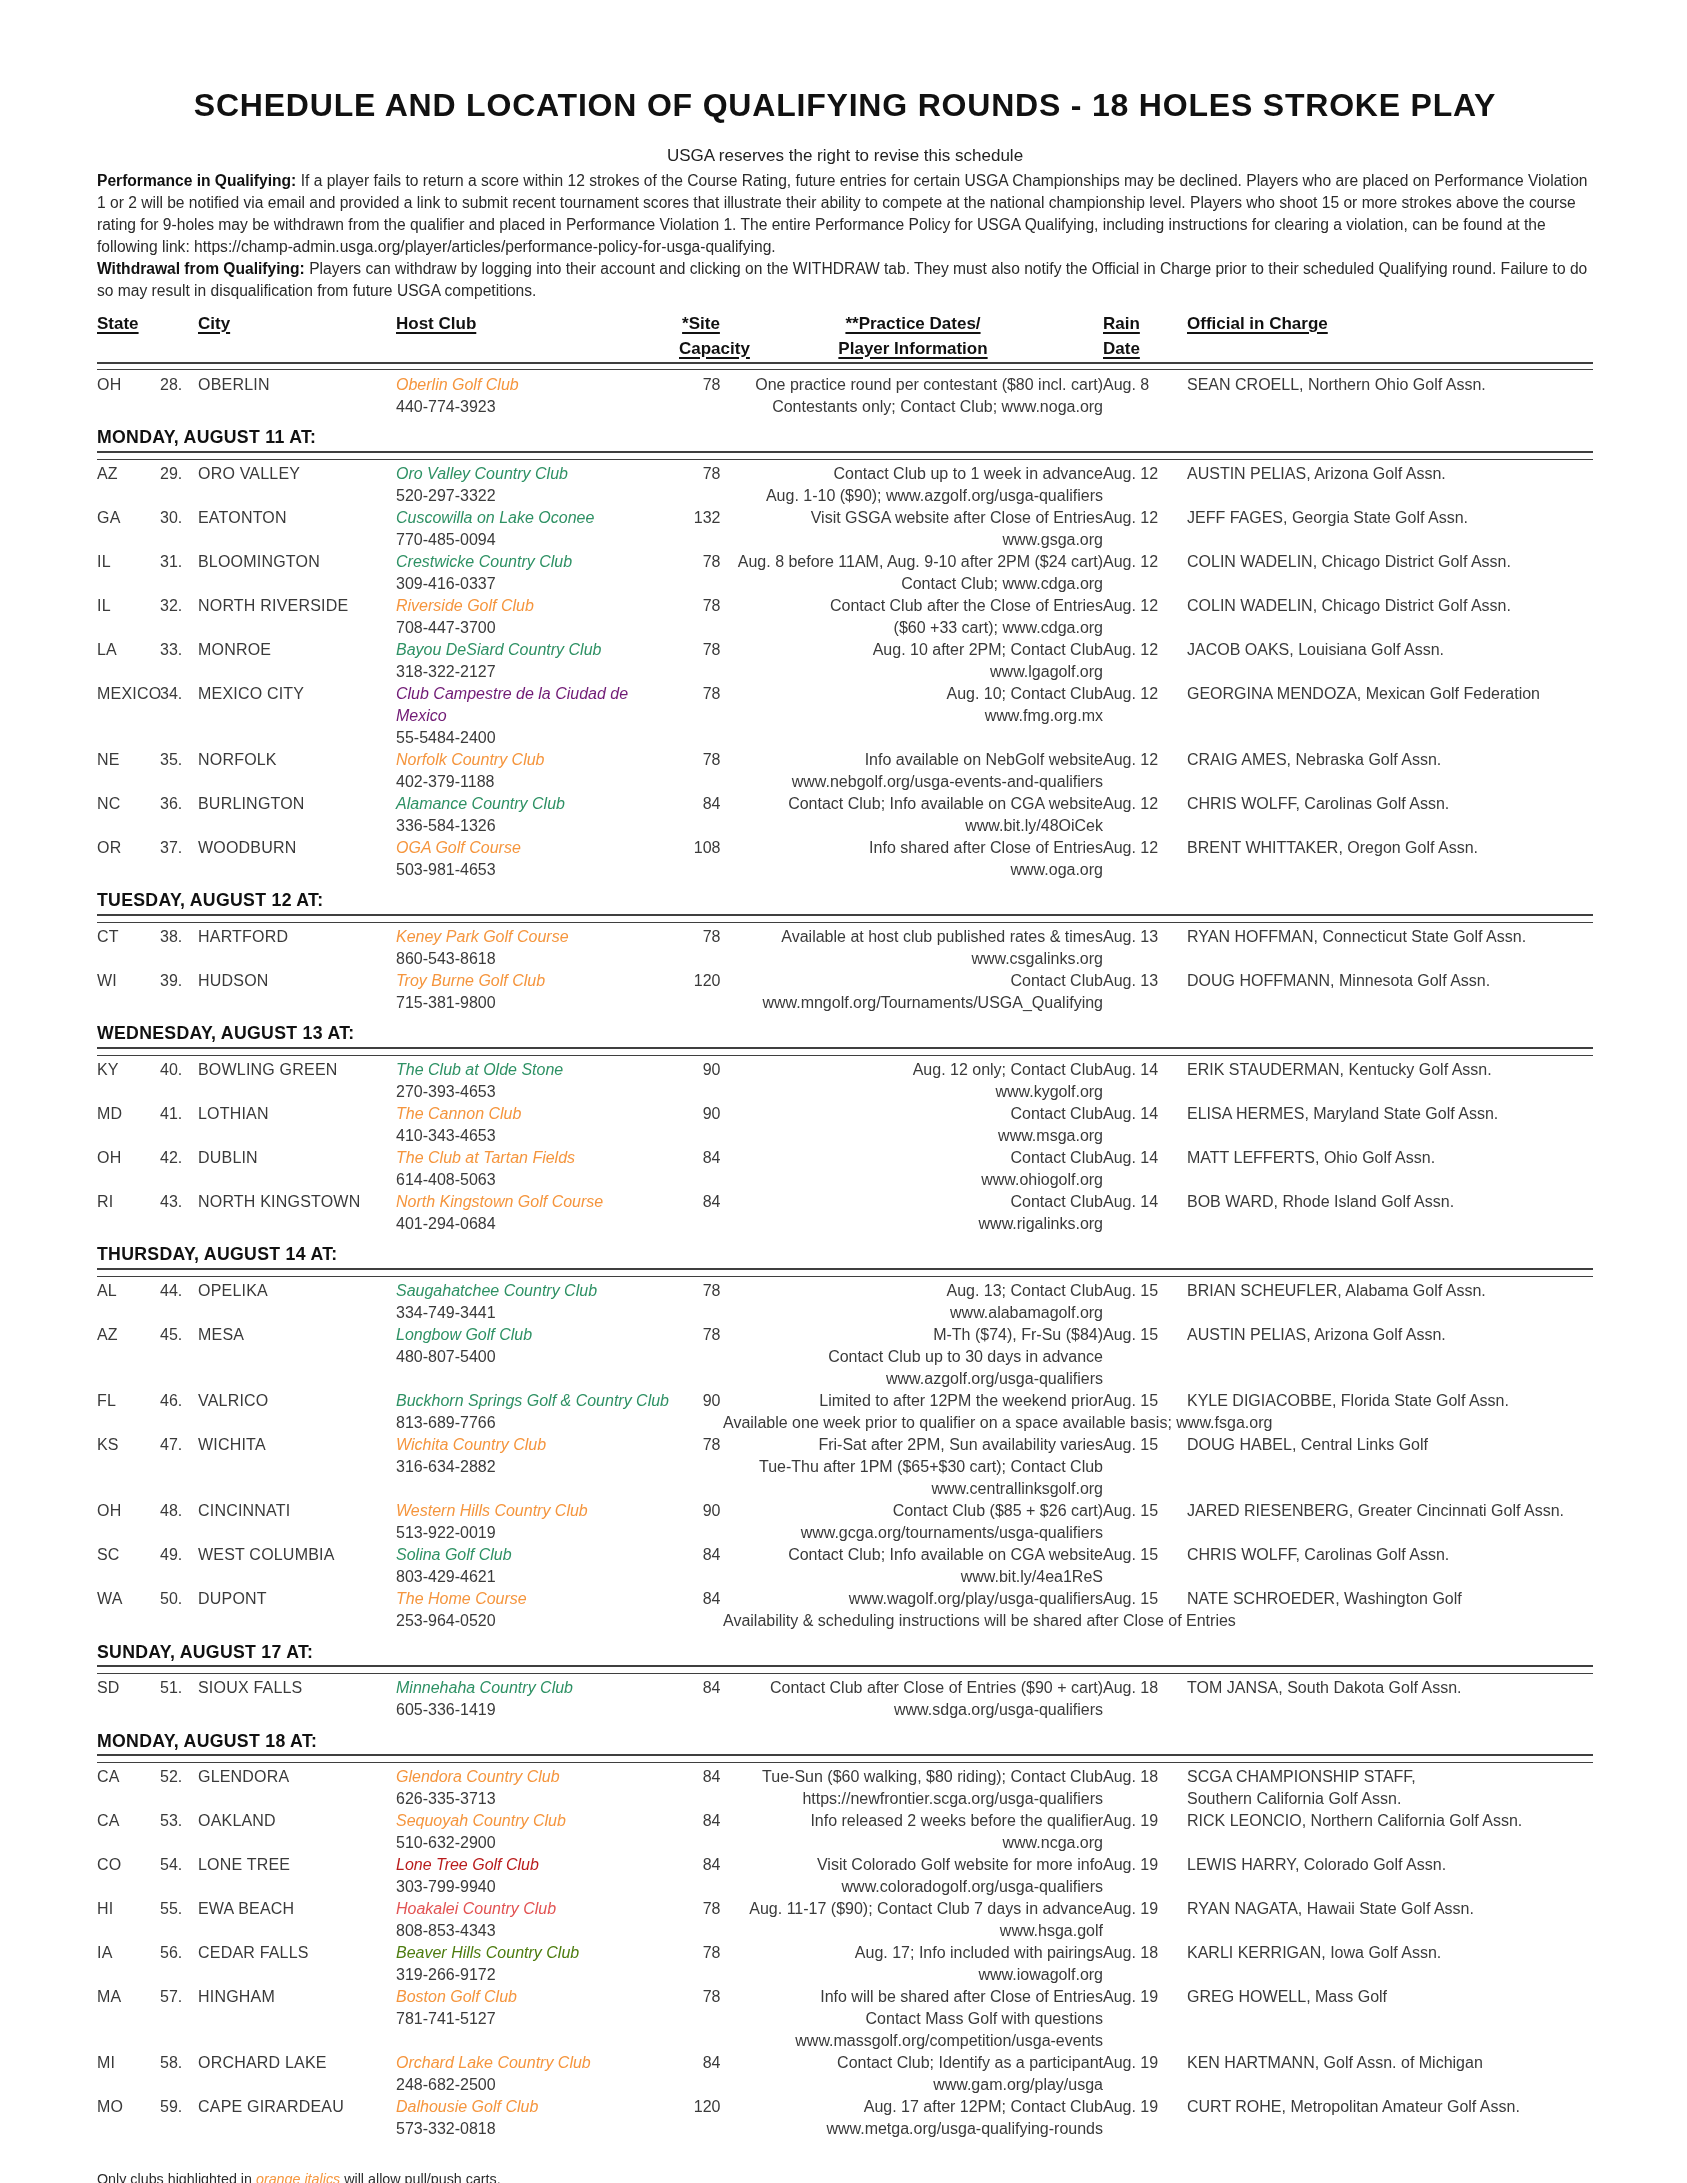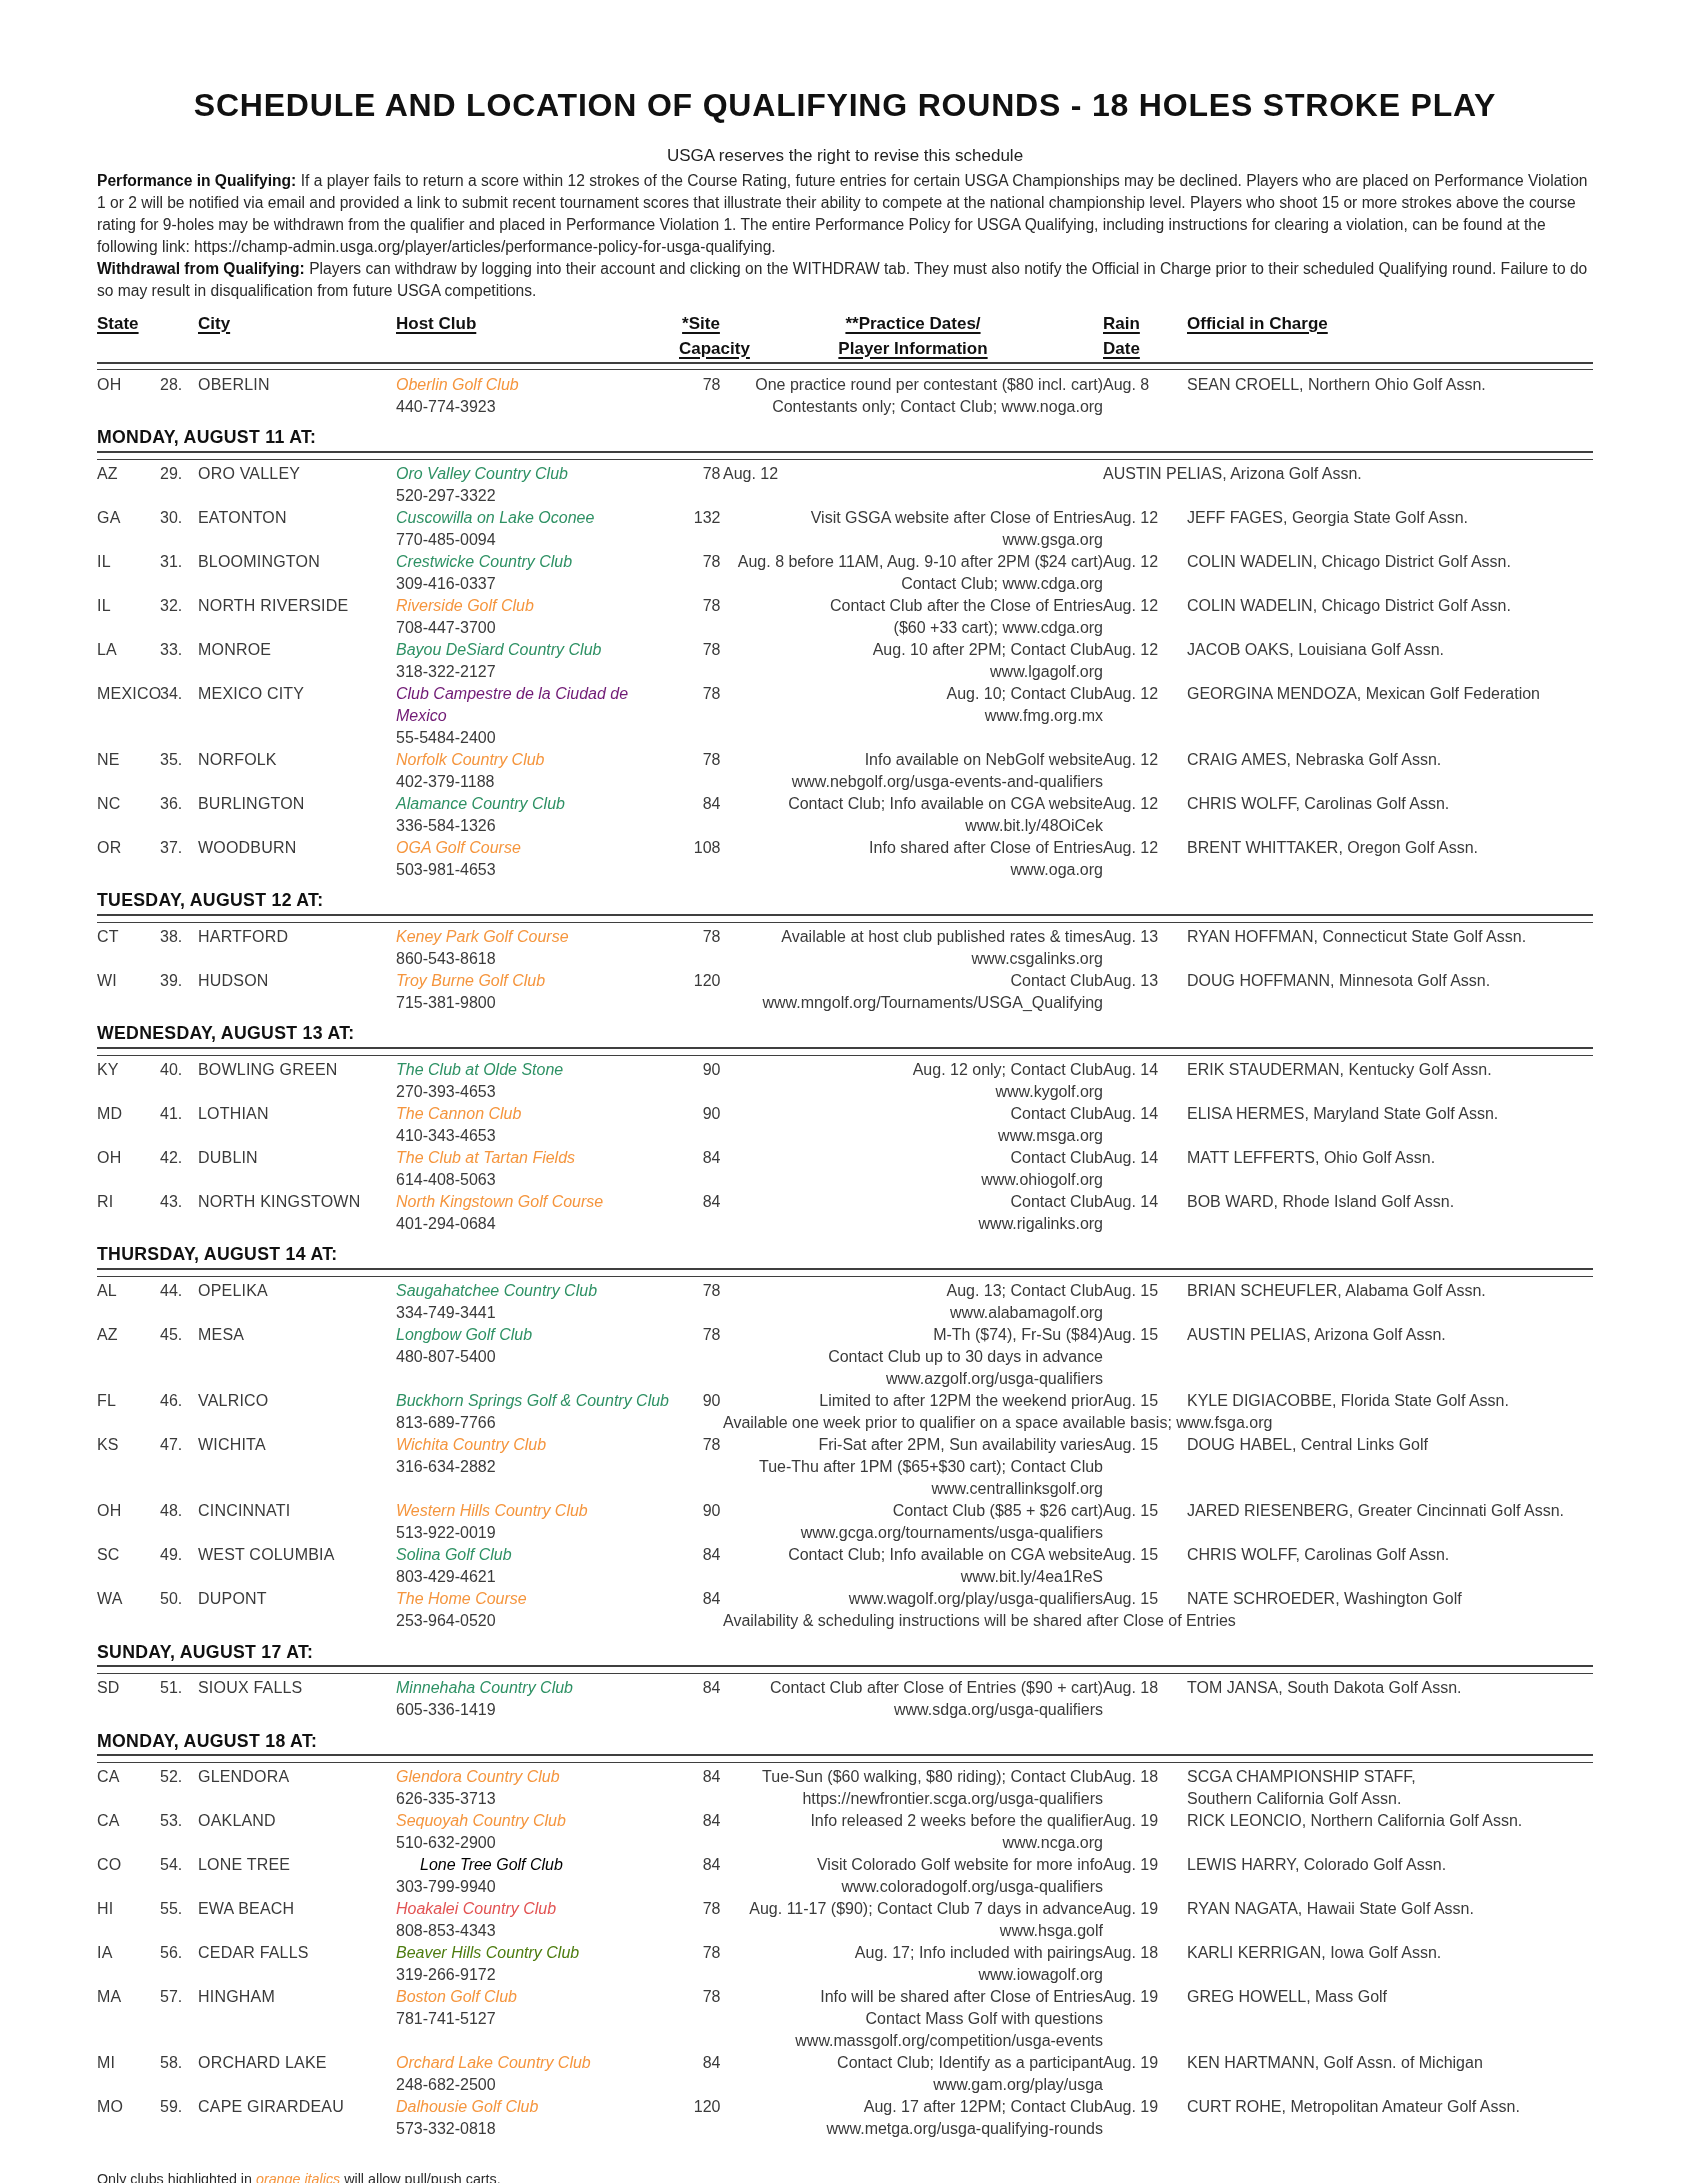--- a/index.html
+++ b/index.html
@@ -100,20 +100,24 @@
       <div class="double-rule"></div>
   <div class="grid-cols row">
     <div class="c-state">AZ</div>
     <div class="c-num">29.</div>
     <div class="c-city">ORO VALLEY</div>
     <div class="c-host">
       <div class="club" style="color: rgb(46, 145, 100);">Oro Valley Country Club</div>
       <div class="phone">520-297-3322</div>
     </div>
     <div class="c-cap">78</div>
+    <div class="c-info">
+          <div>Contact Club up to 1 week in advance</div>
+          <div>Aug. 1-10 ($90); www.azgolf.org/usga-qualifiers</div>
+        </div>
     <div class="c-rain">Aug. 12</div>
     <div class="c-official">
           <div>AUSTIN PELIAS, Arizona Golf Assn.</div>
         </div>
   </div>
 
   <div class="grid-cols row">
     <div class="c-state">GA</div>
     <div class="c-num">30.</div>
     <div class="c-city">EATONTON</div>
@@ -575,21 +579,21 @@
     <div class="c-official">
           <div>RICK LEONCIO, Northern California Golf Assn.</div>
         </div>
   </div>
 
   <div class="grid-cols row">
     <div class="c-state">CO</div>
     <div class="c-num">54.</div>
     <div class="c-city">LONE TREE</div>
     <div class="c-host">
-      <div class="club" style="color: #000000; margin-left: 24px;">Lone Tree Golf Club</div>
+      <div class="club" style="color: #b91c1c;">Lone Tree Golf Club</div>
       <div class="phone">303-799-9940</div>
     </div>
     <div class="c-cap">84</div>
     <div class="c-info">
           <div>Visit Colorado Golf website for more info</div>
           <div>www.coloradogolf.org/usga-qualifiers</div>
         </div>
     <div class="c-rain">Aug. 19</div>
     <div class="c-official">
           <div>LEWIS HARRY, Colorado Golf Assn.</div>

